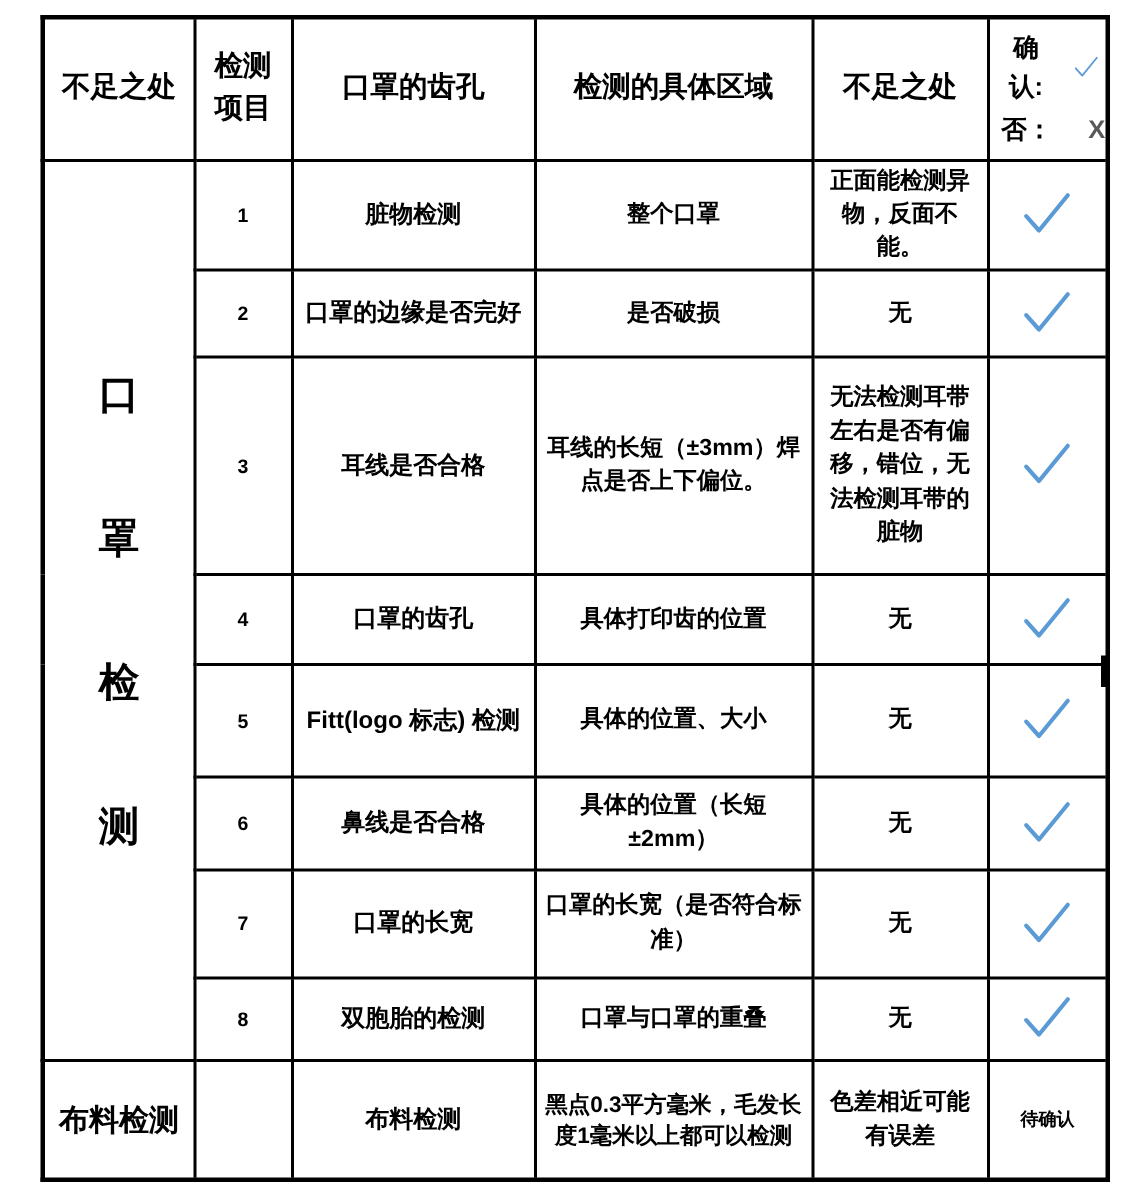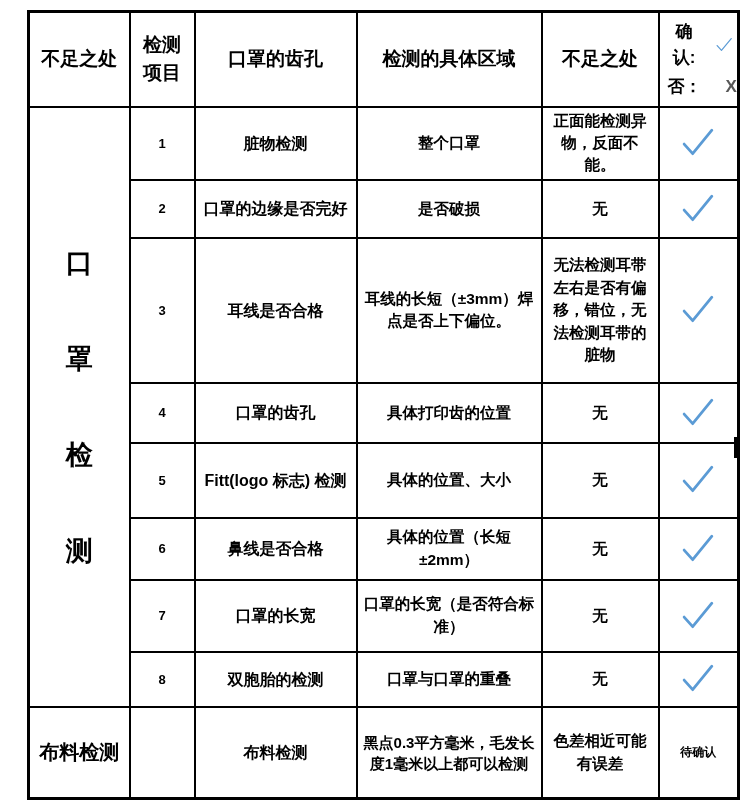--- a/index.html
+++ b/index.html
@@ -35,21 +35,21 @@
   table.det { border: 3px solid #000000; }
   tr.h-hdr  { height: 93px; }
   tr.h-r1   { height: 68px; }
   tr.h-r2   { height: 58px; }
   tr.h-r3   { height: 145px; }
   tr.h-r4   { height: 60px; }
   tr.h-r5   { height: 75px; }
   tr.h-r6   { height: 62px; }
   tr.h-r7   { height: 72px; }
   tr.h-r8   { height: 55px; }
-  tr.h-r9   { height: 92px; }
+  tr.h-r9   { height: 80px; }
 
   th.hdr { font-size: 19px; line-height: 1.5; }
   th.hdr-item { white-space: pre-line; }
   th.hdr-confirm { font-size: 17px; padding: 2px 2px; }
   .confirm-line {
     display: flex;
     align-items: center;
     justify-content: flex-start;
     gap: 14px;
     padding-left: 4px;

